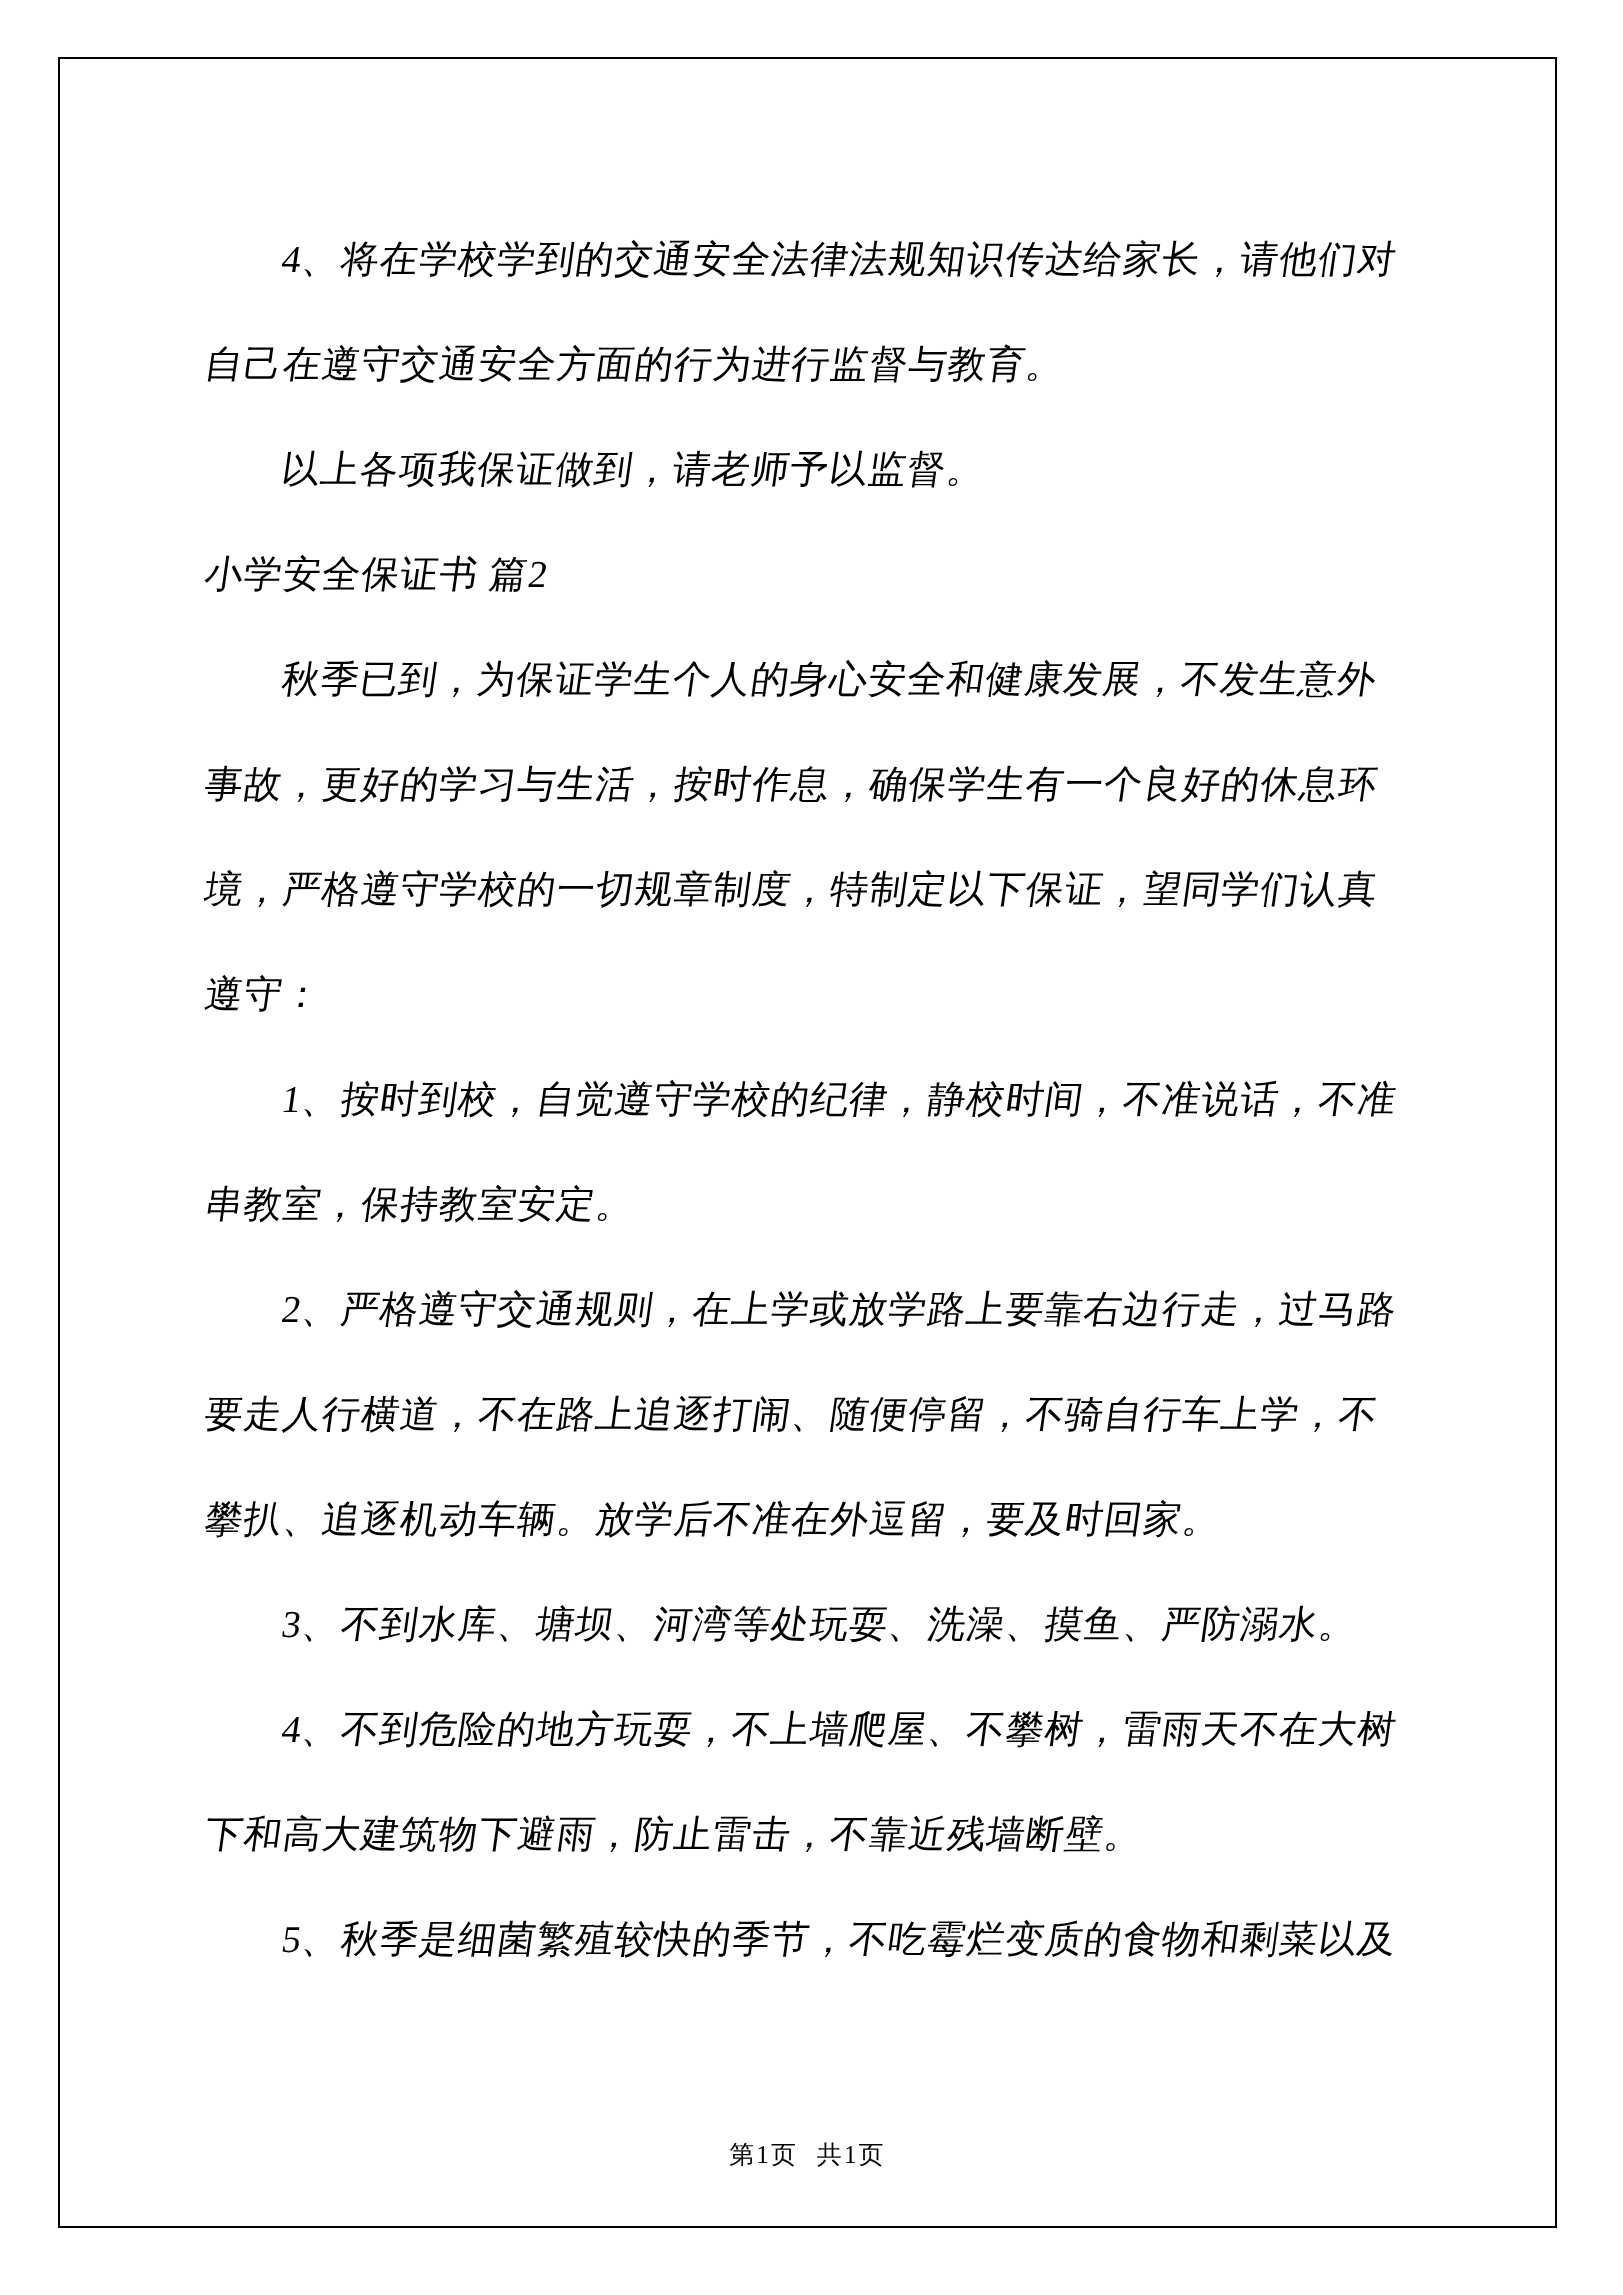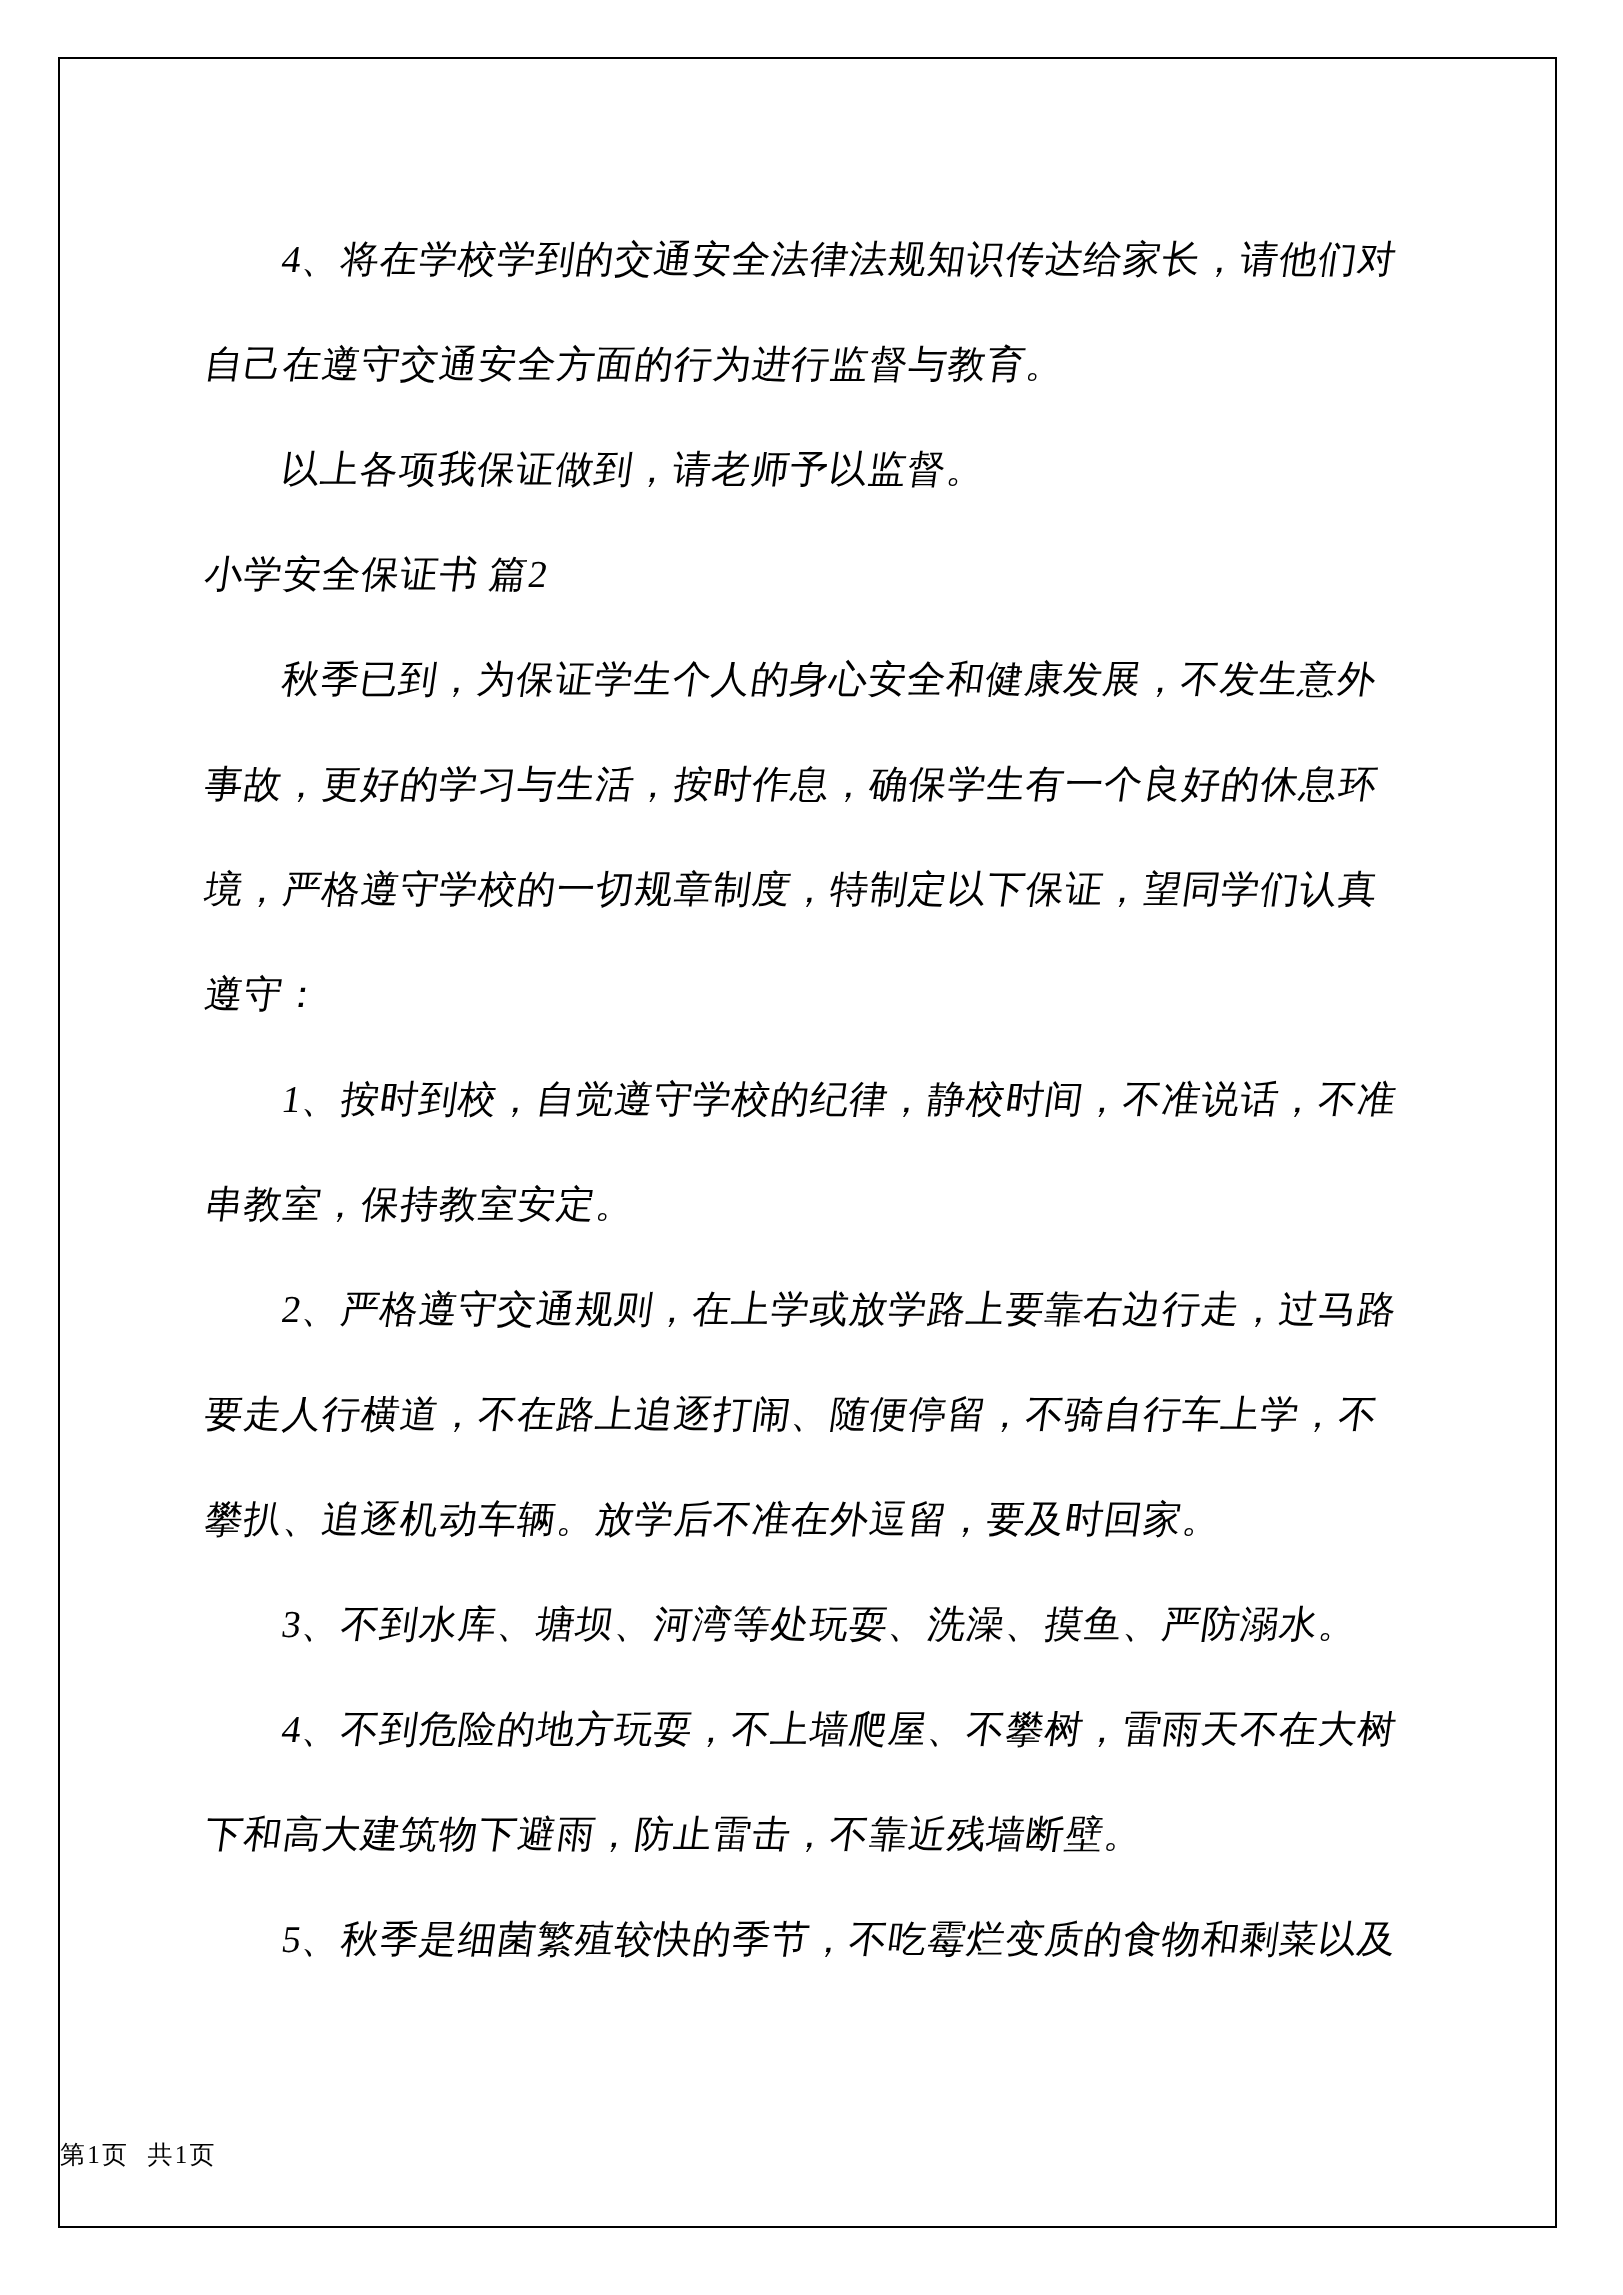--- a/index.html
+++ b/index.html
@@ -40,21 +40,21 @@
     transform-origin: 0 50%;
   }
   .line.indent {
     padding-left: 77px;
   }
   .footer {
     position: absolute;
     left: 0;
     right: 0;
     bottom: 58px;
-    text-align: left;
+    text-align: center;
     font-size: 25px;
     line-height: 27px;
     letter-spacing: 2.2px;
     word-spacing: 10px;
     white-space: nowrap;
   }
 </style>
 </head>
 <body>
 

